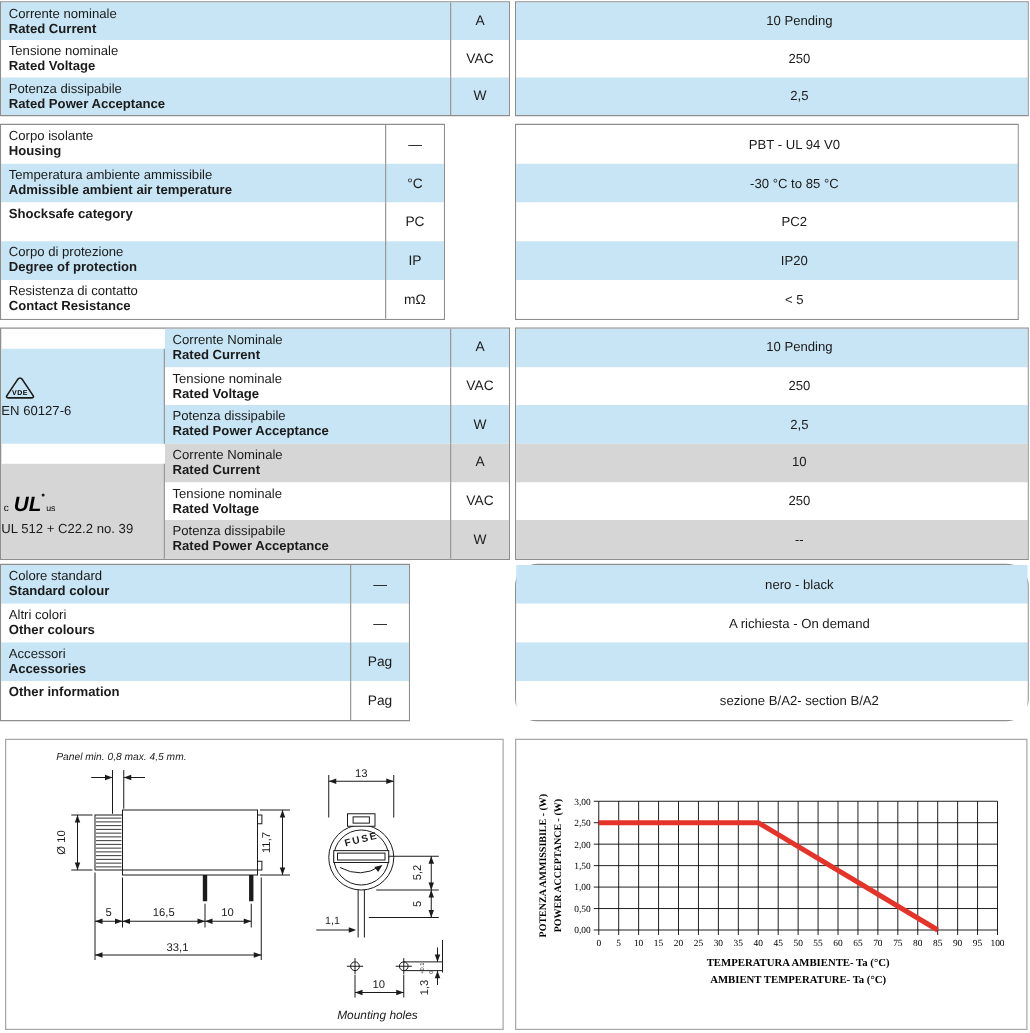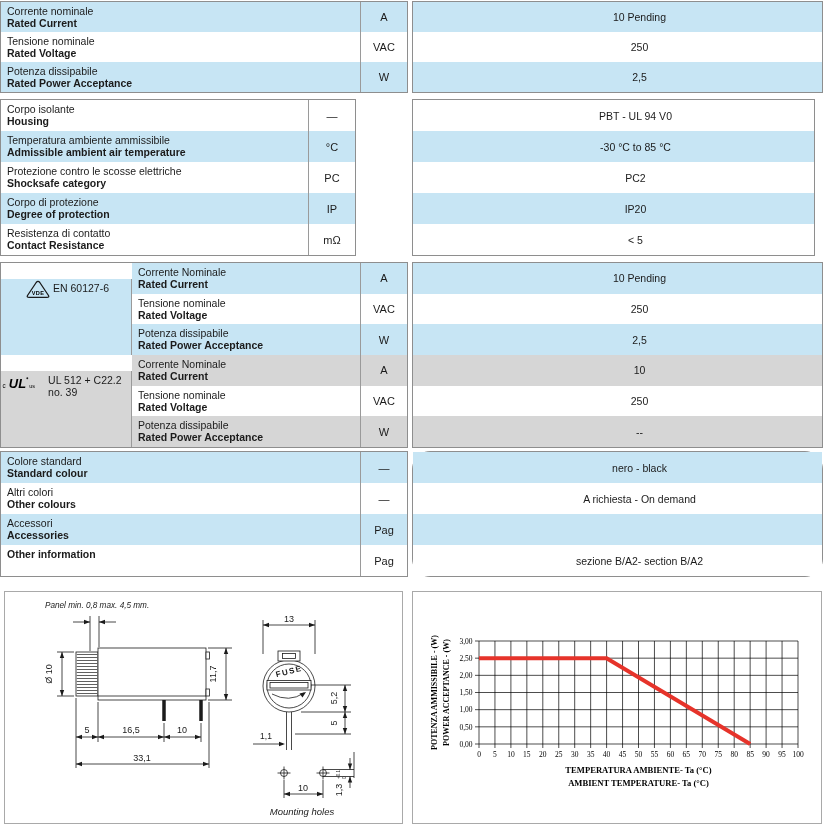--- a/index.html
+++ b/index.html
@@ -12,21 +12,21 @@
   .en{font-size:10.5px;font-weight:bold;}
   .un{width:47px;border-left:1px solid #9a9a9a;display:flex;align-items:center;justify-content:center;
       font-size:11px;box-sizing:border-box;}
   .v{display:flex;align-items:center;justify-content:center;font-size:10.5px;box-sizing:border-box;padding-left:44px;}
   .bb{background:#c7e5f4;}
   .bw{background:#ffffff;}
   .bg{background:#d6d6d6;}
   .h30{height:30px;} .h31{height:31px;}
   .cgband{display:flex;height:92px;}
   .cgroup{width:131px;border-right:1px solid #9a9a9a;box-sizing:border-box;
-          display:flex;justify-content:center;margin-top:16px;}
+          display:flex;flex-direction:column;justify-content:center;margin-top:16px;}
   .cstd{font-size:10.5px;margin-top:3px;}
   .crows{flex:1;display:flex;flex-direction:column;}
   .crows .r{flex:1;}
   .cvals{display:flex;flex-direction:column;height:92px;}
   .cvals .v{flex:1;}
   .box{position:absolute;border:1px solid #a9a9a9;box-sizing:border-box;background:#fff;}
   #drawing-svg text{font-family:"Liberation Sans",sans-serif;fill:#1b1b1b;}
   #chart-svg text{font-family:"Liberation Serif",serif;fill:#000;}
   .note{font-style:italic;}
   svg line,svg path,svg rect,svg circle,svg polyline{vector-effect:none;}
@@ -75,21 +75,20 @@
     </div>
     <div class="r h31 bb">
       <div class="lab">
         <div class="it">Temperatura ambiente ammissibile</div>
         <div class="en">Admissible ambient air temperature</div>
       </div>
       <div class="un">°C</div>
     </div>
     <div class="r h31 bw">
       <div class="lab">
-        <div class="it">Protezione contro le scosse elettriche</div>
         <div class="en">Shocksafe category</div>
       </div>
       <div class="un">PC</div>
     </div>
     <div class="r h31 bb">
       <div class="lab">
         <div class="it">Corpo di protezione</div>
         <div class="en">Degree of protection</div>
       </div>
       <div class="un">IP</div>
@@ -184,21 +183,21 @@
       <div class="v bw">250</div>
       <div class="v bb">2,5</div>
     </div>
     <div class="cvals">
       <div class="v bg">10</div>
       <div class="v bw">250</div>
       <div class="v bg">--</div>
     </div>
   </div>
 
-  <div class="tbl" style="left:0;top:451px;width:408px;">
+  <div class="tbl" style="left:0;top:451px;width:328px;">
     <div class="r h31 bb">
       <div class="lab">
         <div class="it">Colore standard</div>
         <div class="en">Standard colour</div>
       </div>
       <div class="un">—</div>
     </div>
     <div class="r h31 bw">
       <div class="lab">
         <div class="it">Altri colori</div>

